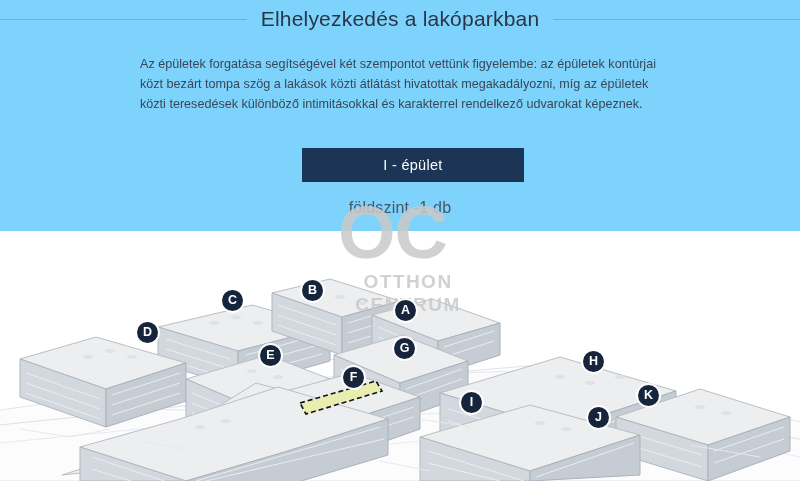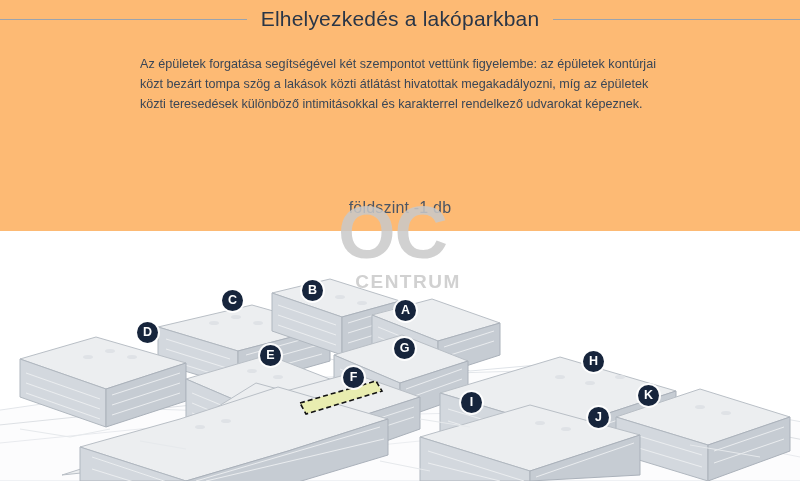--- a/index.html
+++ b/index.html
@@ -7,21 +7,21 @@
     width: 800px; height: 481px;
     font-family: "Liberation Sans", sans-serif;
     background: #ffffff;
     overflow: hidden;
   }
   #page { position: relative; width: 800px; height: 481px; background: #ffffff; }
 
   
   .info-panel {
     position: absolute; left: 0; top: 0; width: 800px; height: 231px;
-    background: #fdba74;
+    background: #7dd3fc;
     overflow: hidden;
   }
   .title-row {
     position: absolute; left: 0; top: 2px; width: 800px; height: 34px;
     display: flex; align-items: center; justify-content: center; gap: 14px;
   }
   .title-rule { flex: 0 0 auto; width: 260px; height: 1px; background: #9aa3ae; }
   .page-title {
     font-size: 21px; font-weight: 400; color: #2a3647;
     letter-spacing: .2px; white-space: nowrap;
@@ -85,26 +85,28 @@
   <div class="info-panel">
 
     <div class="title-row">
       <span class="title-rule"></span>
       <span class="page-title">Elhelyezkedés a lakóparkban</span>
       <span class="title-rule"></span>
     </div>
 
     <p class="intro">Az épületek forgatása segítségével két szempontot vettünk figyelembe: az épületek kontúrjai közt bezárt tompa szög a lakások közti átlátást hivatottak megakadályozni, míg az épületek közti teresedések különböző intimitásokkal és karakterrel rendelkező udvarokat képeznek.</p>
 
+    <button class="bld-button">I - épület</button>
 
     <div class="bld-sub">földszint -1 db</div>
   </div>
 
   <div class="watermark">
     <div class="wm-oc">OC</div>
+    <div class="wm-l1">OTTHON</div>
     <div class="wm-l2">CENTRUM</div>
   </div>
 
   <div class="render">
     <svg width="800" height="250" viewBox="0 0 800 250">
       <defs>
         <g id="bldg">
 
           <polygon class="roof" points="0,0 120,-34 230,6 110,40" fill="#eceef0" stroke="#b9bfc6" stroke-width="1"></polygon>
 

